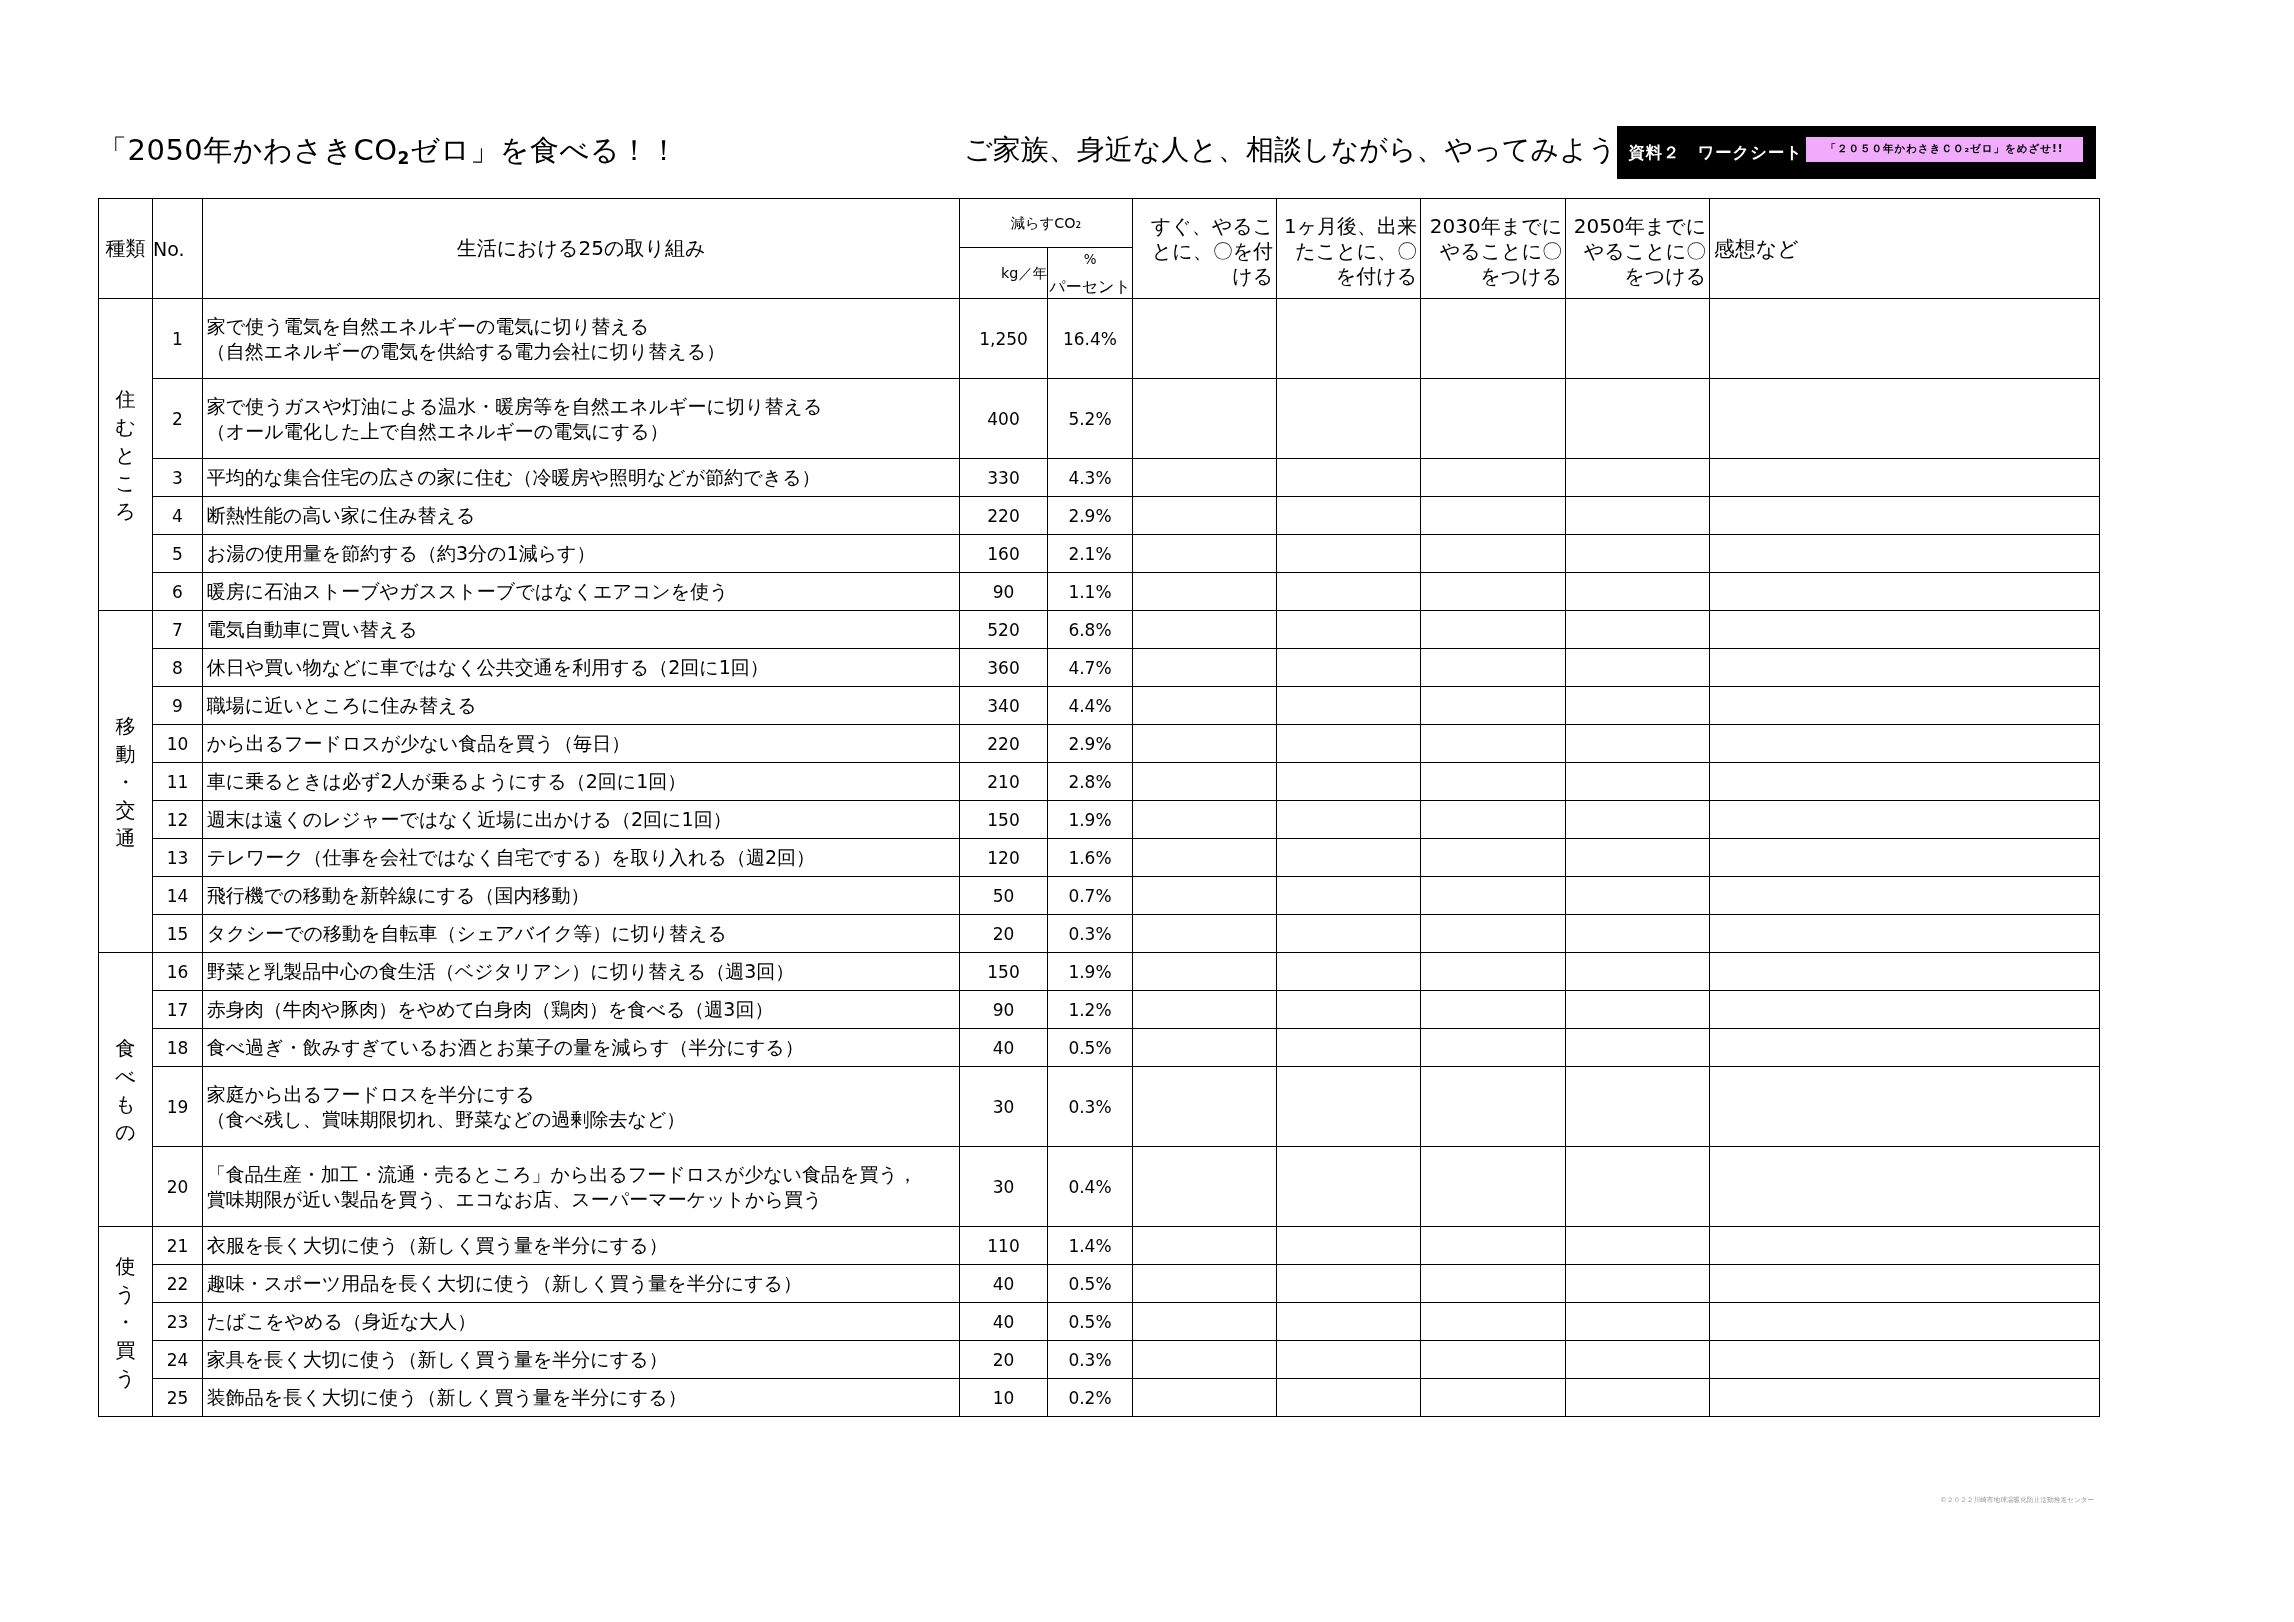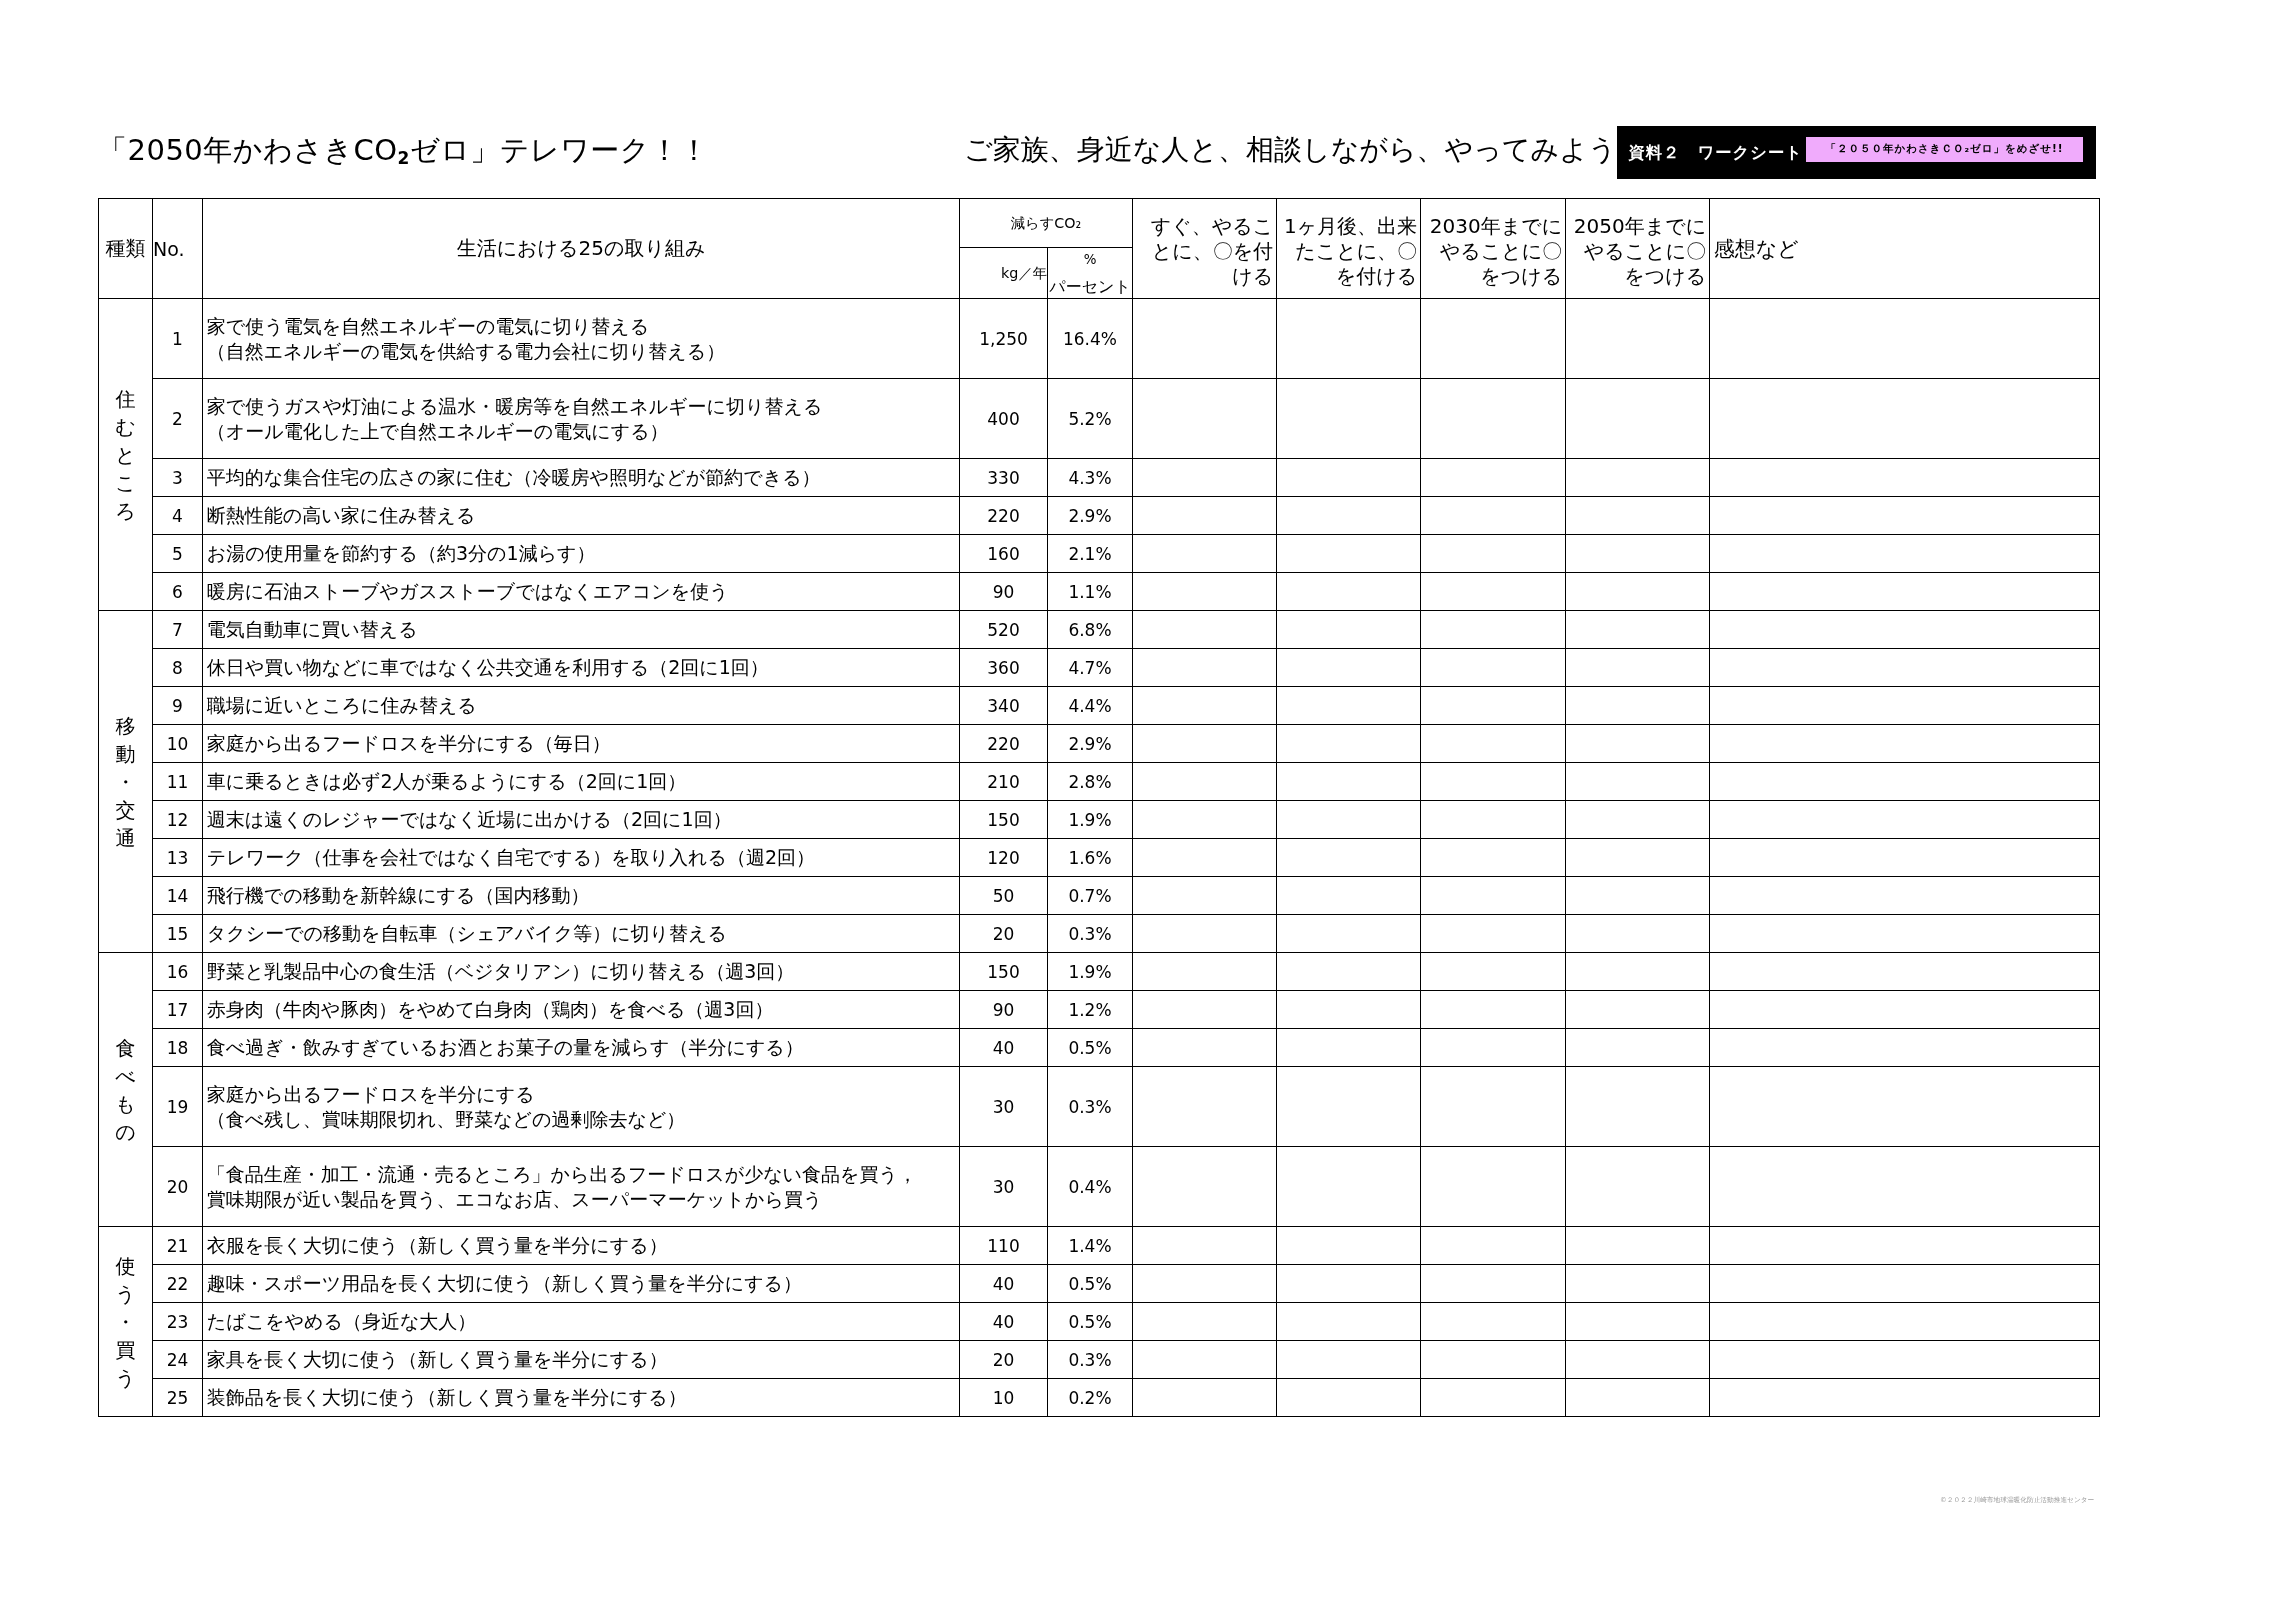--- a/index.html
+++ b/index.html
@@ -52,21 +52,21 @@
     tr.r1 td { height: 37px; }
     tr.r2 td { height: 79px; }
     .empty { }
     .footer {
       position: absolute; left: 1940px; top: 1496px; font-size: 6.7px; color: #999; white-space: nowrap;
     }
   </style>
 </head>
 <body>
 
-<div class="title"><span>「2050年かわさきCO</span><sub>2</sub><span>ゼロ」テレワーク！！</span></div>
+<div class="title"><span>「2050年かわさきCO</span><sub>2</sub><span>ゼロ」を食べる！！</span></div>
 
 <div class="subtitle">ご家族、身近な人と、相談しながら、やってみよう。</div>
 
 <div class="badge">
   <span class="label">資料２　ワークシート</span>
   <span class="box">「２０５０年かわさきＣＯ₂ゼロ」をめざせ!!</span>
 </div>
 
 <table class="ws">
   <colgroup>
@@ -228,21 +228,21 @@
         <td class="num-cell">4.4%</td>
         <td class="empty"></td>
         <td class="empty"></td>
         <td class="empty"></td>
         <td class="empty"></td>
         <td class="empty"></td>
       </tr>
       <tr class="r1">
         <td class="no-cell">10</td>
         <td class="act-cell">
-          <div>家庭から出るフードロスを半分にする（毎日）</div>
+          <div>から出るフードロスが少ない食品を買う（毎日）</div>
         </td>
         <td class="num-cell">220</td>
         <td class="num-cell">2.9%</td>
         <td class="empty"></td>
         <td class="empty"></td>
         <td class="empty"></td>
         <td class="empty"></td>
         <td class="empty"></td>
       </tr>
       <tr class="r1">

